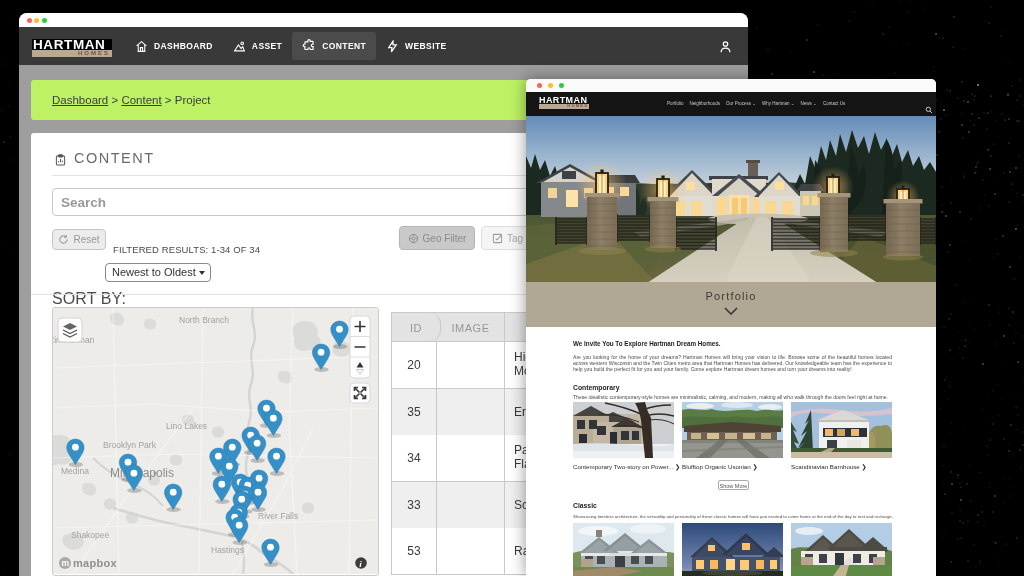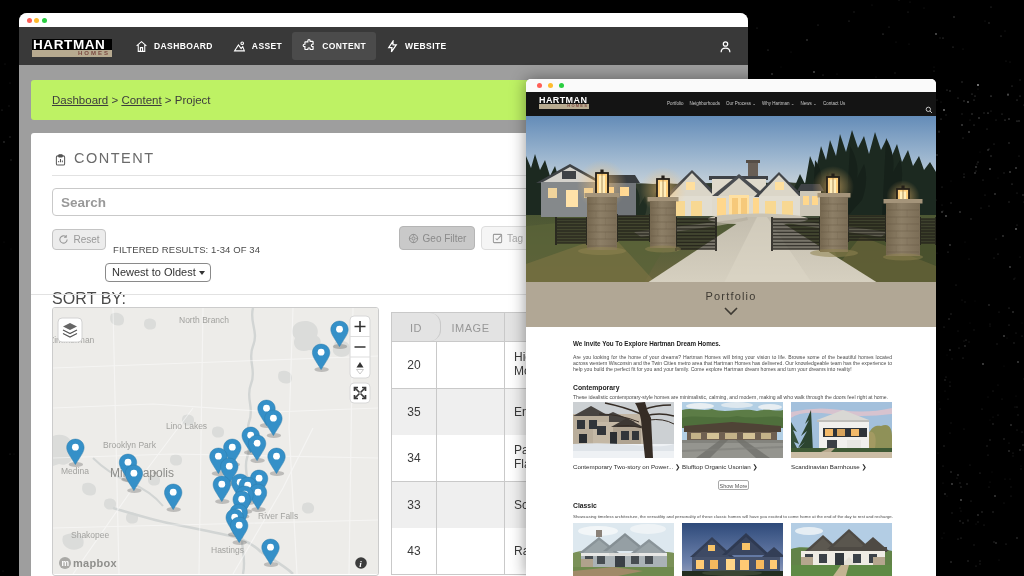--- a/index.html
+++ b/index.html
@@ -729,21 +729,21 @@
         <div class="cell" style="left:0;width:45px;line-height:46px;text-align:center;">34</div>
         <div class="cell" style="left:45px;width:68px;"></div>
         <div class="cell" style="left:113px;width:180px;padding:8px 0 0 9px;line-height:14px;">Palisade<br>Flats</div>
       </div>
       <div class="trow" style="top:169.5px;height:47px;background:#efefef;border-bottom:1px solid #c9c9c9;">
         <div class="cell" style="left:0;width:45px;line-height:46px;text-align:center;">33</div>
         <div class="cell" style="left:45px;width:68px;"></div>
         <div class="cell" style="left:113px;width:180px;line-height:46px;padding-left:9px;">Scandia Bluff</div>
       </div>
       <div class="trow" style="top:216px;height:47px;background:#fff;border-bottom:1px solid #c9c9c9;">
-        <div class="cell" style="left:0;width:45px;line-height:46px;text-align:center;">43</div>
+        <div class="cell" style="left:0;width:45px;line-height:46px;text-align:center;">53</div>
         <div class="cell" style="left:45px;width:68px;"></div>
         <div class="cell" style="left:113px;width:180px;line-height:46px;padding-left:9px;">Radiant Way</div>
       </div>
     </div>
   </div>
 </div>
 
 <div id="overlay">
   <div id="otitle">
     <span class="odot" style="left:11px;background:#ff5f57"></span>

